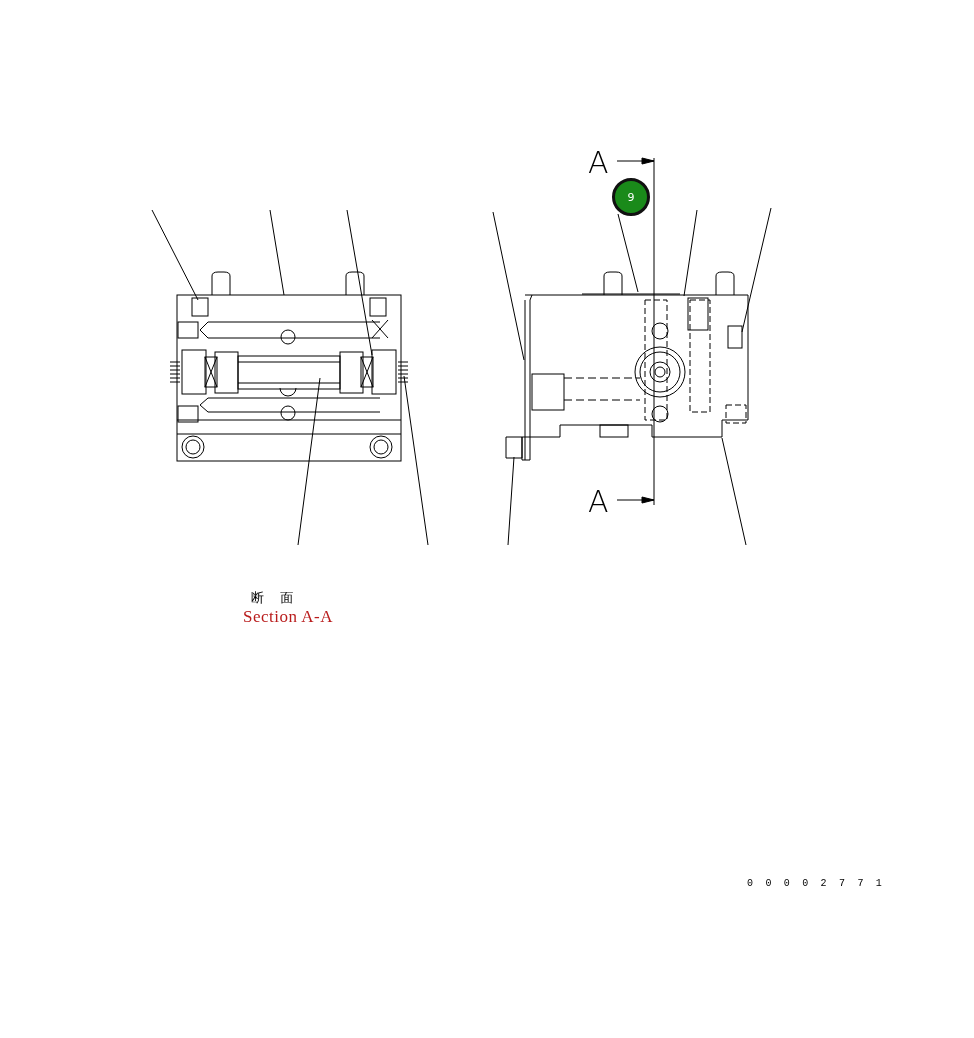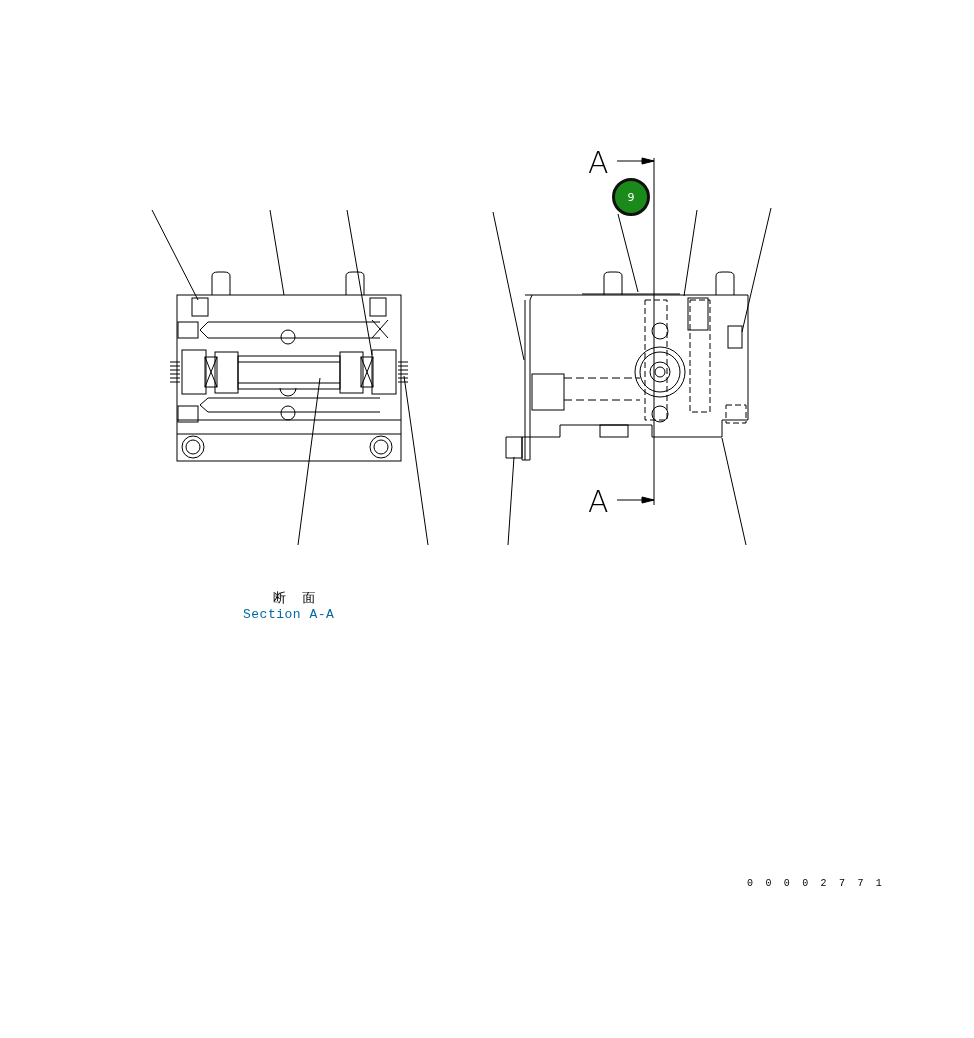--- a/index.html
+++ b/index.html
@@ -1,19 +1,19 @@
 <!DOCTYPE html>
 <html><head>
 <meta charset="utf-8">
 <style>
   html, body { margin:0; padding:0; background:#ffffff; }
   body { width:974px; height:1038px; position:relative; overflow:hidden; font-family:"DejaVu Sans Mono", monospace; }
   svg.drawing { position:absolute; left:0; top:0; }
-  .cap-jp { position:absolute; left:251px; top:589px; font-size:13px; color:#000; letter-spacing:6px; font-family:"DejaVu Sans", sans-serif;margin-left:22px; }
-  .cap-en { position:absolute; left:243px; top:607px; font-size:13px; color:#0369a1; font-family:Liberation Mono, monospace; letter-spacing:0.5px; }
+  .cap-jp { position:absolute; left:251px; top:589px; font-size:13px; color:#000; letter-spacing:6px; font-family:"DejaVu Sans", sans-serif; }
+  .cap-en { position:absolute; left:243px; top:607px; font-size:17px; color:#b91c1c; font-family:Liberation Serif, serif; letter-spacing:0.5px; }
   .docnum { position:absolute; left:747px; top:878px; font-size:10px; color:#000; letter-spacing:3.2px; font-family:Liberation Mono, monospace; }
   .sec-A { position:absolute; font-size:30px; color:#000; font-family:"DejaVu Sans", sans-serif; font-weight:200; line-height:1; }
   .callout { position:absolute; left:612px; top:178px; width:38px; height:38px; border-radius:50%; background:#1a8a1a; border:3px solid #111; box-sizing:border-box; color:#fff; font-size:11px; font-family:"DejaVu Sans", sans-serif; display:flex; align-items:center; justify-content:center; cursor:pointer; }
 </style>
 </head>
 <body>
 
 <svg class="drawing" width="974" height="1038" viewBox="0 0 974 1038" xmlns="http://www.w3.org/2000/svg" fill="none" stroke="#000" stroke-width="1">
 
   <g>

